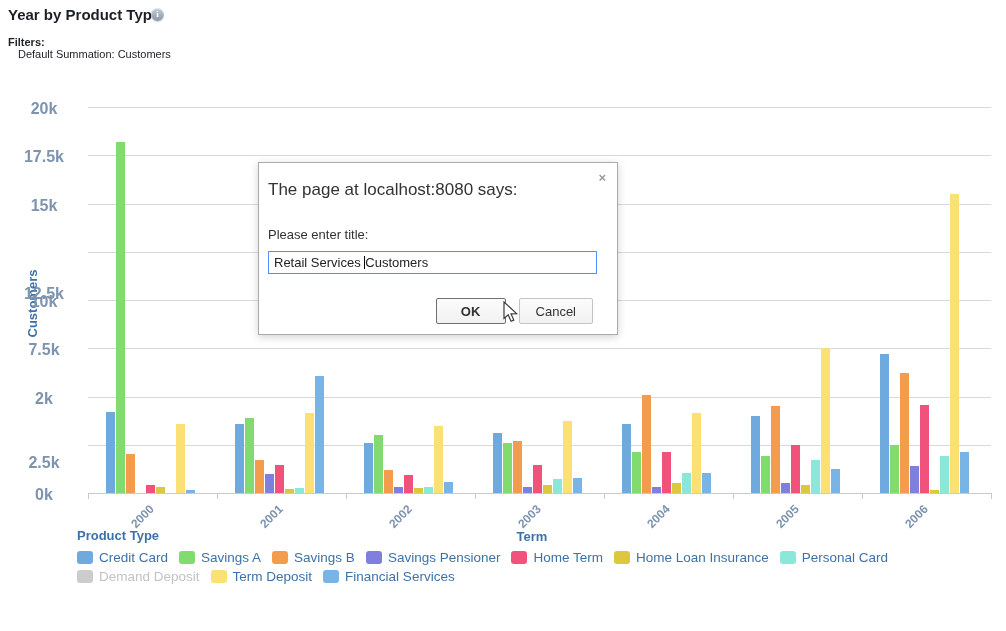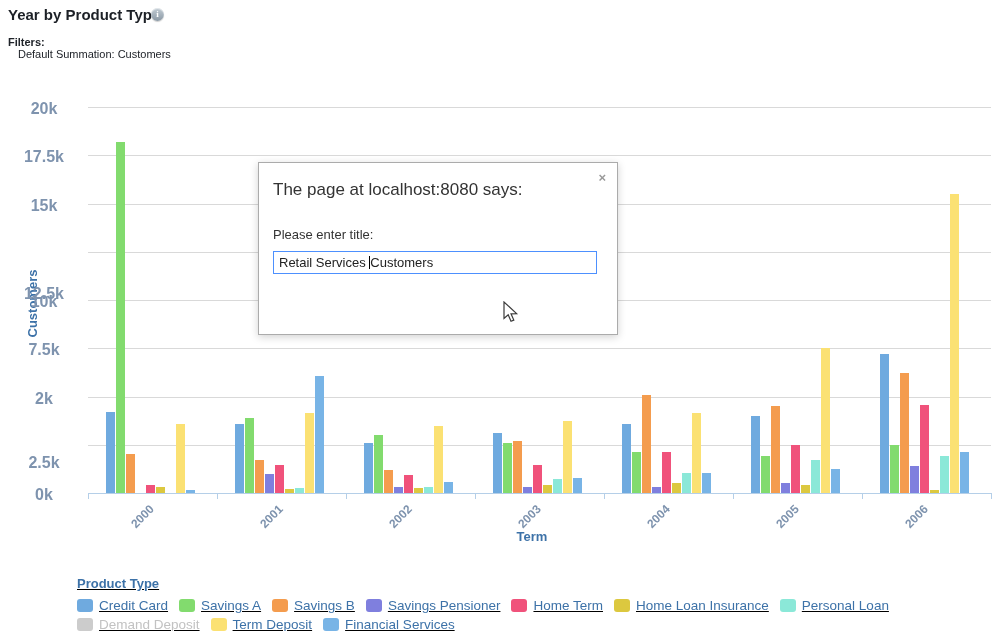--- a/index.html
+++ b/index.html
@@ -35,33 +35,33 @@
   .y-axis-title {
     position:absolute; left:-8px; top:296px; width:80px; text-align:center;
     font-size:13px; font-weight:bold; color:#3d72a8; transform:rotate(-90deg);
   }
   .x-axis-title {
     position:absolute; left:492px; top:529px; width:80px; text-align:center;
     font-size:13px; font-weight:bold; color:#3d72a8;
   }
 
   
-  #legend { position:absolute; left:77px; top:576px; width:906px;text-decoration:underline; }
+  #legend { position:absolute; left:77px; top:528px; width:906px; }
   .legend-title { font-size:13px; font-weight:bold; color:#3d72a8; margin-bottom:7px; }
   #legend-items { display:flex; flex-wrap:wrap; column-gap:11px; row-gap:4px; align-items:center; }
   .legend-item { display:flex; align-items:center; gap:6px; cursor:pointer; }
   .legend-swatch { width:16px; height:13px; border-radius:3px; }
   .legend-label { font-size:13.5px; color:#3d72a8; white-space:nowrap; }
   .legend-item.disabled .legend-label { color:#c2c2c2; }
 
   
   #dialog {
     position:absolute; left:258px; top:162px; width:360px; height:173px;
     background:#fff; border:1px solid #ababab; box-shadow:0 2px 8px rgba(0,0,0,.18);
-    padding:17px 20px 0 14px; color:#333;
+    padding:17px 20px 0 9px; color:#333;
   }
   .dialog-title { font-size:17px; color:#333; }
   .dialog-close {
     position:absolute; right:11px; top:8px; font-size:13px; font-weight:bold; color:#999;
     cursor:pointer; line-height:13px;
   }
   .dialog-prompt { font-size:13px; margin-top:27px; }
   .dialog-input {
     margin-top:9px; height:23px; border:1px solid #4d90fe; background:#fff;
     font-size:13px; color:#222; padding:3px 5px; white-space:pre; overflow:hidden;
@@ -209,21 +209,21 @@
         <div class="legend-item">
           <span class="legend-swatch" style="background: rgb(240, 82, 123);"></span>
           <span class="legend-label">Home Term</span>
         </div>
         <div class="legend-item">
           <span class="legend-swatch" style="background: rgb(220, 200, 63);"></span>
           <span class="legend-label">Home Loan Insurance</span>
         </div>
         <div class="legend-item">
           <span class="legend-swatch" style="background: rgb(139, 232, 216);"></span>
-          <span class="legend-label">Personal Loan</span>
+          <span class="legend-label">Personal Card</span>
         </div>
         <div class="legend-item disabled">
           <span class="legend-swatch" style="background: rgb(204, 204, 204);"></span>
           <span class="legend-label">Demand Deposit</span>
         </div>
         <div class="legend-item">
           <span class="legend-swatch" style="background: rgb(251, 225, 115);"></span>
           <span class="legend-label">Term Deposit</span>
         </div>
         <div class="legend-item">
@@ -231,19 +231,23 @@
           <span class="legend-label">Financial Services</span>
         </div>
       </div>
   </div>
 
   <div id="dialog">
     <div class="dialog-title">The page at localhost:8080 says:</div>
     <div class="dialog-close">×</div>
     <div class="dialog-prompt">Please enter title:</div>
     <div class="dialog-input"><span>Retail Services </span><span class="caret"></span><span>Customers</span></div>
+    <div class="dialog-buttons">
+      <button class="dlg-btn default">OK</button>
+      <button class="dlg-btn">Cancel</button>
+    </div>
   </div>
 
   <svg id="cursor" width="18" height="24" viewBox="0 0 18 24">
     <path d="M2,1 L2,17.5 L6.2,13.8 L9,20.3 L11.8,19.1 L9,12.8 L14.6,12.6 Z" fill="#ffffff" stroke="#3b3b3b" stroke-width="1.2"></path>
   </svg>
 
 </div>
 
 </body></html>

